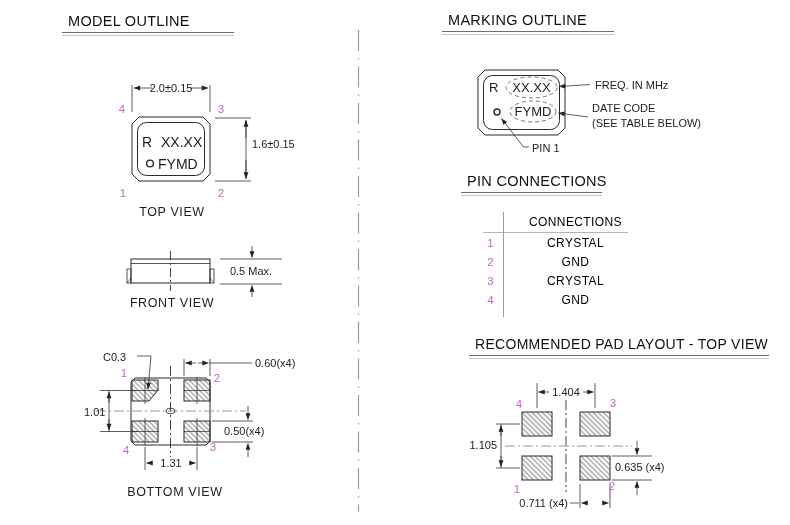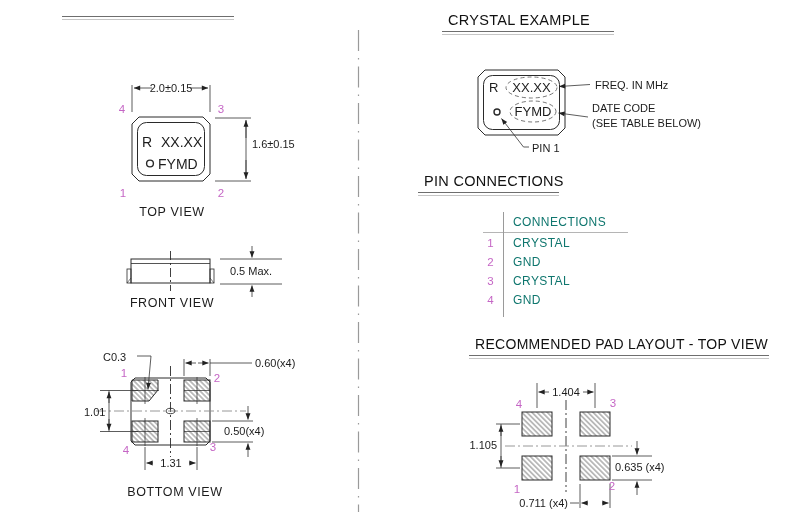--- a/index.html
+++ b/index.html
@@ -16,35 +16,36 @@
   .pin{font-size:11.5px;fill:#c566c5;}
   .mark-lg{font-size:14px;}
   .mark-sm{font-size:13px;}
   .callout{font-size:11px;}
   
   .pin-table{position:absolute;left:478px;top:211px;width:160px;font-size:12px;}
   .pin-table .vline{position:absolute;left:25px;top:1px;bottom:0;width:1px;background:#9a9a9a;}
   .pt-row{display:flex;height:19px;align-items:center;}
   .pt-row.header{height:21px;}
   .pt-pin{width:25px;text-align:center;color:#c566c5;font-size:11.5px;}
-  .pt-conn{flex:1;padding-left:10px;letter-spacing:.4px;color:#0f766e;}
+  .pt-conn{flex:1;padding-left:10px;letter-spacing:.4px;color:#000000;text-align:center;}
   .pt-hr{height:1px;background:#b5b5b5;margin-left:5px;width:145px;}
   .pt-foot{height:8px;}
 </style>
 </head>
 <body>
 
 <div class="sec-title" style="left:62px;top:13px;width:172px">
+  <span class="txt">MODEL OUTLINE</span>
   <div class="underline"></div>
 </div>
 <div class="sec-title" style="left:442px;top:12px;width:172px">
-  <span class="txt">CRYSTAL EXAMPLE</span>
-  <div class="underline"></div>
-</div>
-<div class="sec-title" style="left:418px;top:173px;width:141px">
+  <span class="txt">MARKING OUTLINE</span>
+  <div class="underline"></div>
+</div>
+<div class="sec-title" style="left:461px;top:173px;width:141px">
   <span class="txt">PIN CONNECTIONS</span>
   <div class="underline"></div>
 </div>
 <div class="sec-title" style="left:469px;top:336px;width:300px;font-size:14px">
   <span class="txt">RECOMMENDED PAD LAYOUT - TOP VIEW</span>
   <div class="underline"></div>
 </div>
 
 <div class="pin-table">
   <div class="vline"></div>

